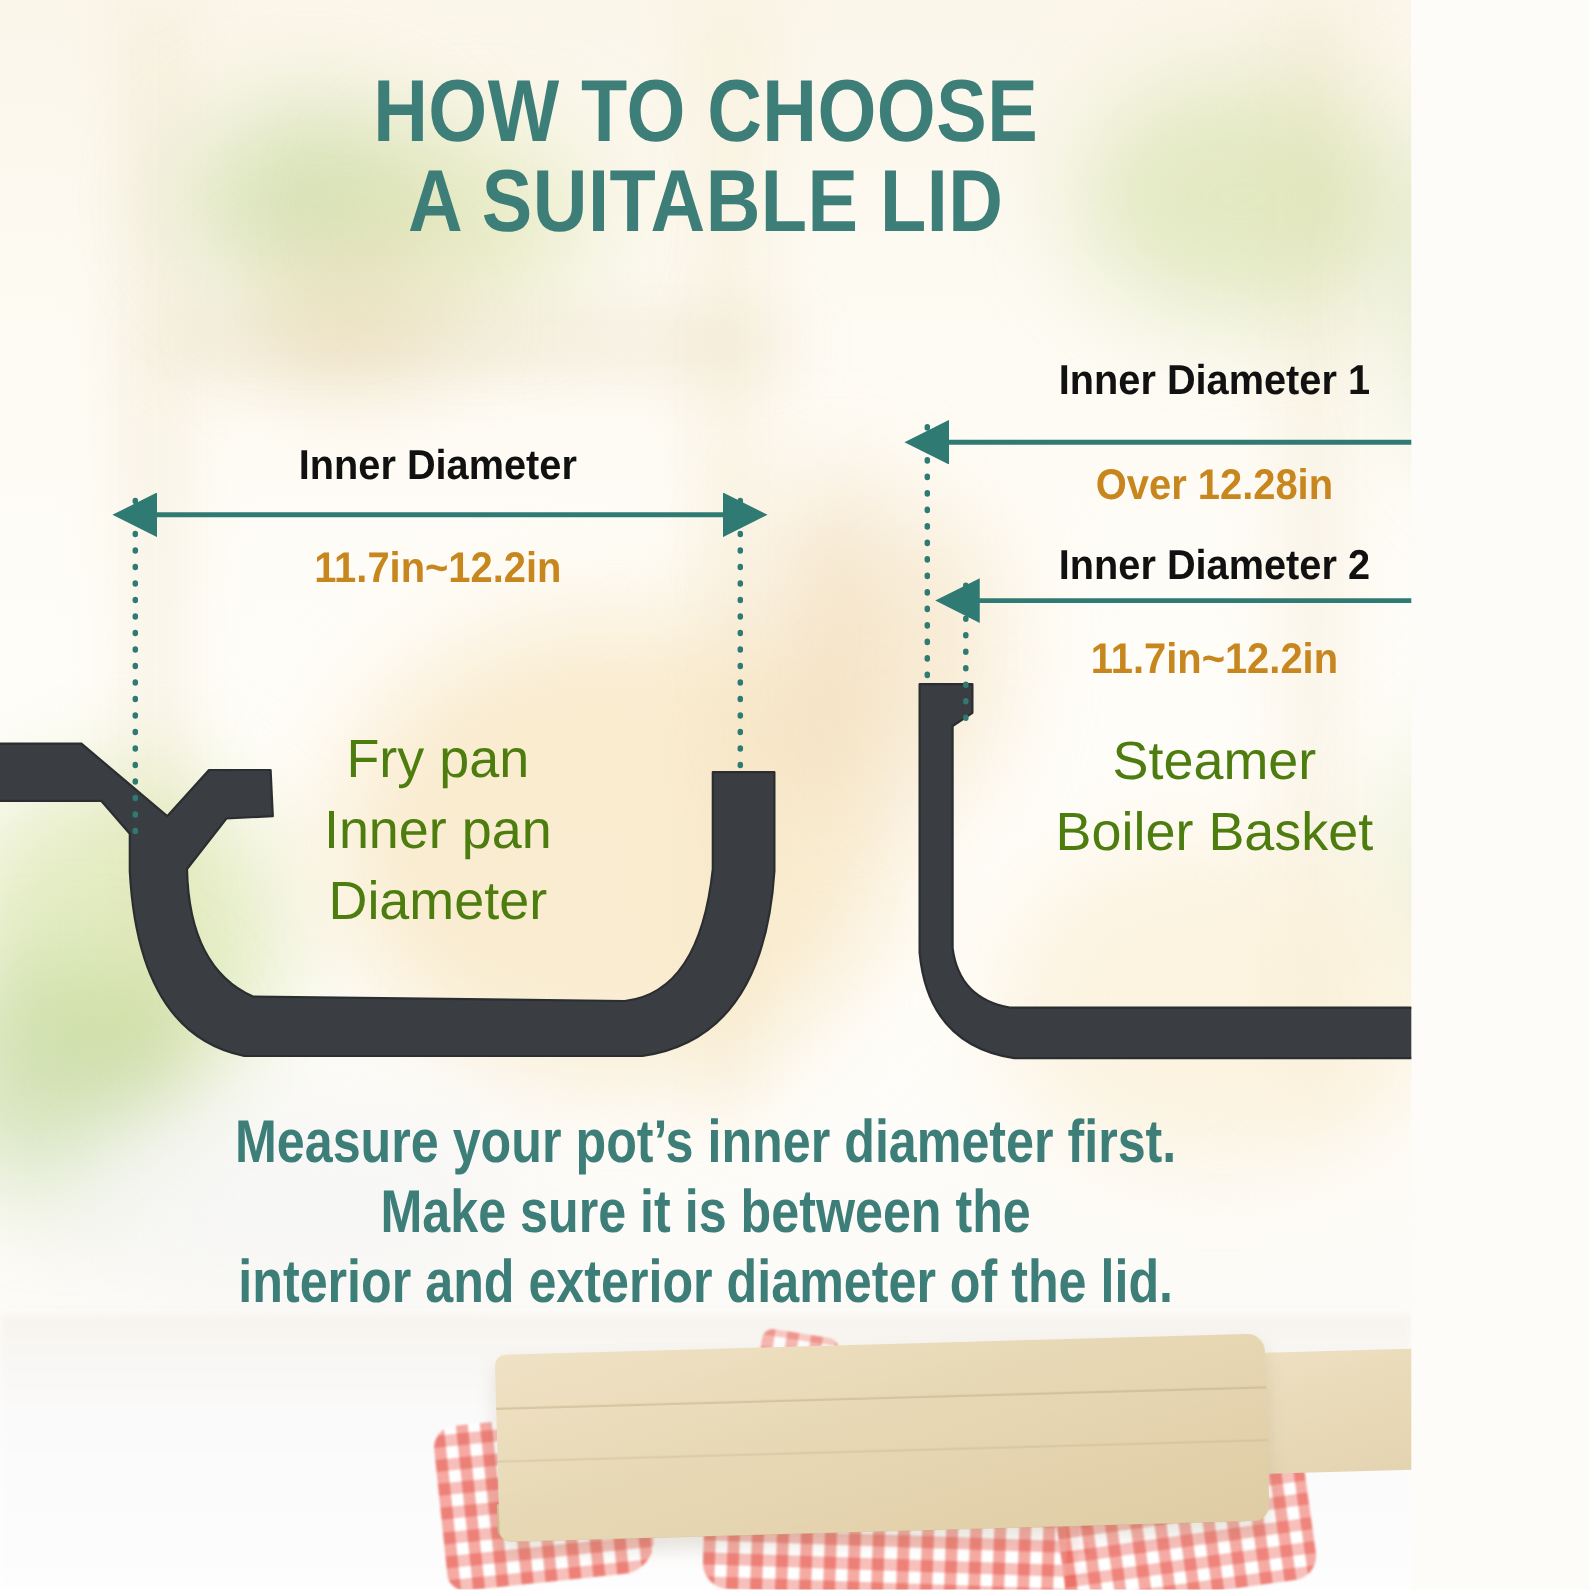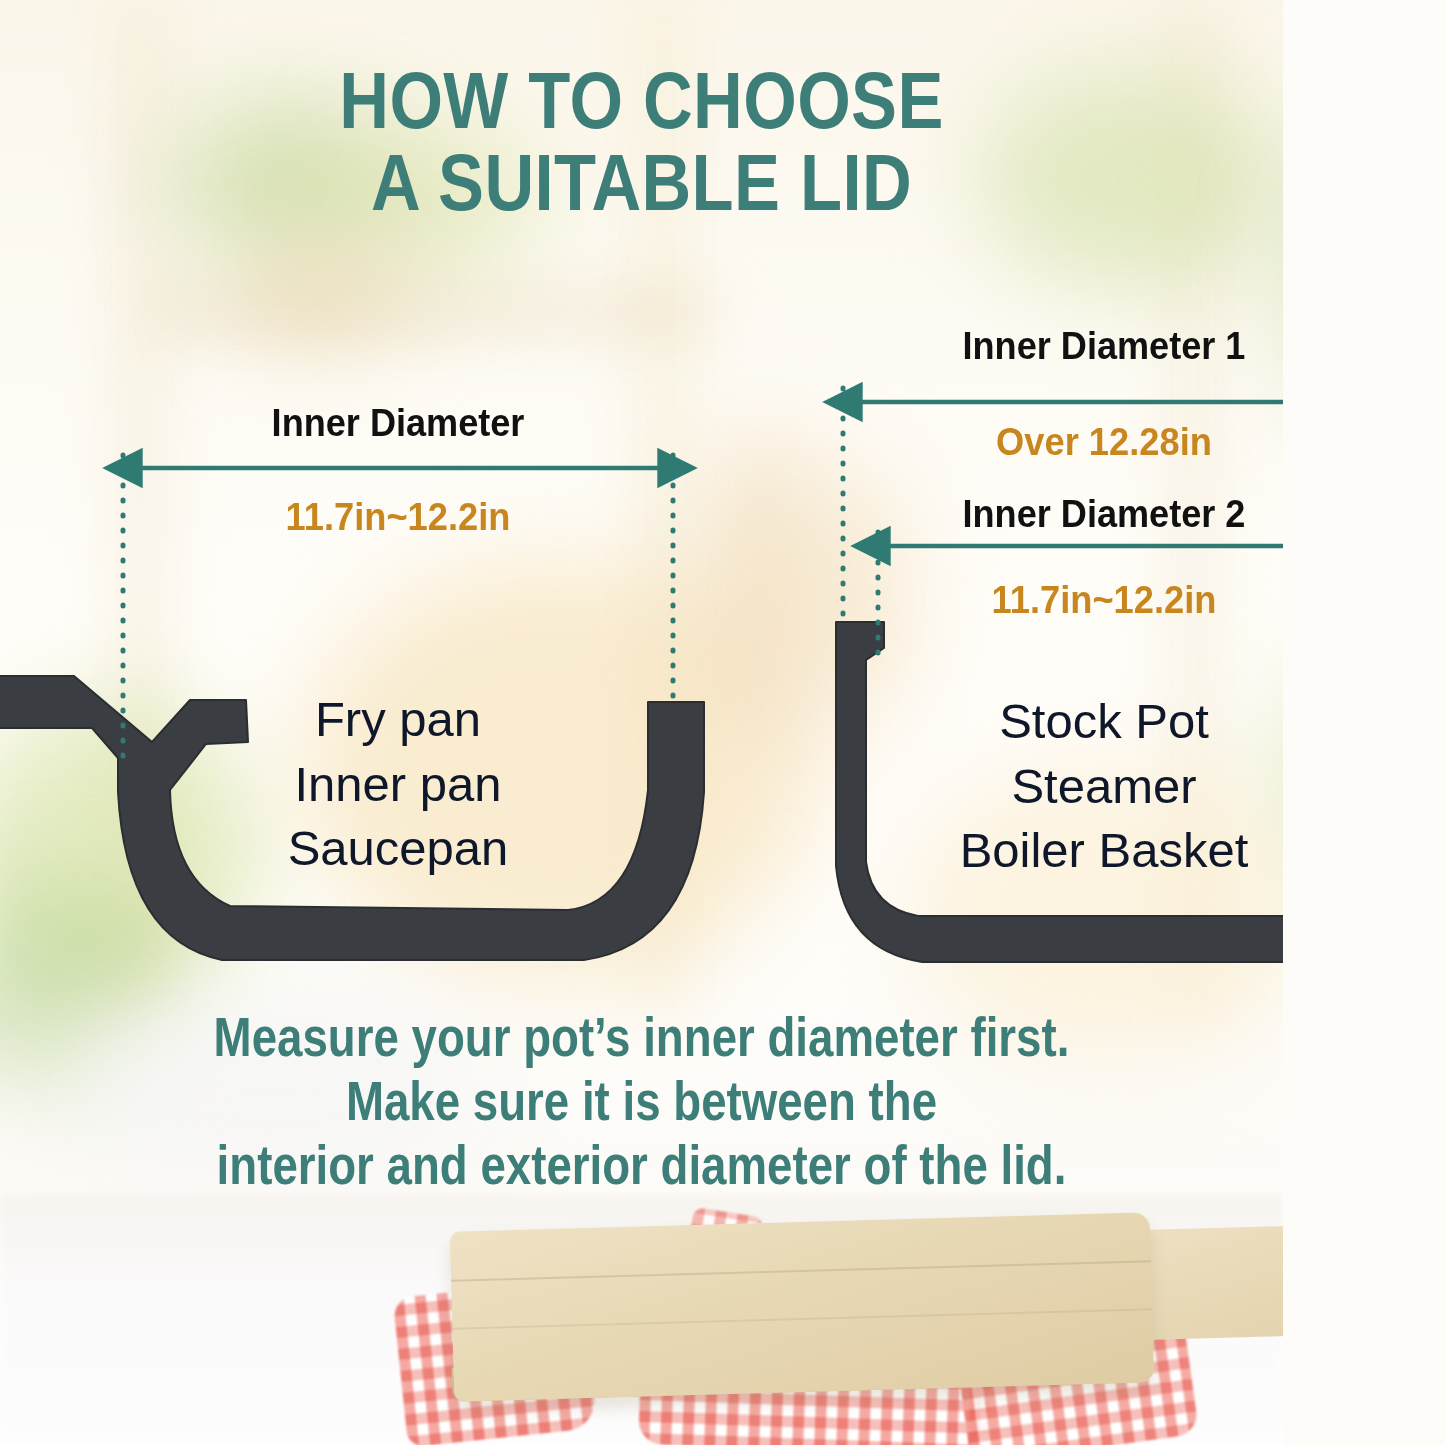--- a/index.html
+++ b/index.html
@@ -79,22 +79,22 @@
     position:absolute;color:#111;font-weight:bold;font-size:38px;
     text-align:center;white-space:nowrap;transform:scaleX(.95);
   }
   .meas-value{
     position:absolute;color:#c8861e;font-weight:bold;font-size:39px;
     text-align:center;white-space:nowrap;transform:scaleX(.93);
   }
 
   
   .pot-label{
-    position:absolute;color:#0f172a;font-size:49px;line-height:1.32;
-    text-align:center;white-space:nowrap;margin-top:29px;
+    position:absolute;color:#4d7c0f;font-size:49px;line-height:1.32;
+    text-align:center;white-space:nowrap;
   }
   .pot-label span{display:block;}
 
   svg.overlay{position:absolute;left:0;top:0;width:1445px;height:1445px;}
 </style>
 </head>
 <body>
 
 <div id="stage">
 
@@ -214,33 +214,32 @@
     <line x1="888" y1="546" x2="1318" y2="546" stroke="#2f7b74" stroke-width="4.5" marker-start="url(#ahL)" marker-end="url(#ahR)"></line>
   </svg>
 
   <div class="meas-label" style="left:123px;width:550px;top:402px;">Inner Diameter</div>
 
   <div class="meas-value" style="left:123px;width:550px;top:495px;">11.7in~12.2in</div>
 
   <div class="pot-label" style="left:123px;width:550px;top:658px;">
     <span>Fry pan</span>
     <span>Inner pan</span>
-    <span>Saucepan</span>
+    <span>Diameter</span>
   </div>
 
   <div class="meas-label" style="left:843px;width:522px;top:325px;">Inner Diameter 1</div>
 
   <div class="meas-value" style="left:843px;width:522px;top:420px;">Over 12.28in</div>
 
   <div class="meas-label" style="left:843px;width:522px;top:493px;">Inner Diameter 2</div>
 
   <div class="meas-value" style="left:843px;width:522px;top:578px;">11.7in~12.2in</div>
 
   <div class="pot-label" style="left:843px;width:522px;top:660px;">
-    <span>Stock Pot</span>
     <span>Steamer</span>
     <span>Boiler Basket</span>
   </div>
 
   <div class="bottom-note">
     <span>Measure your pot’s inner diameter first.</span>
     <span>Make sure it is between the</span>
     <span>interior and exterior diameter of the lid.</span>
   </div>
 

